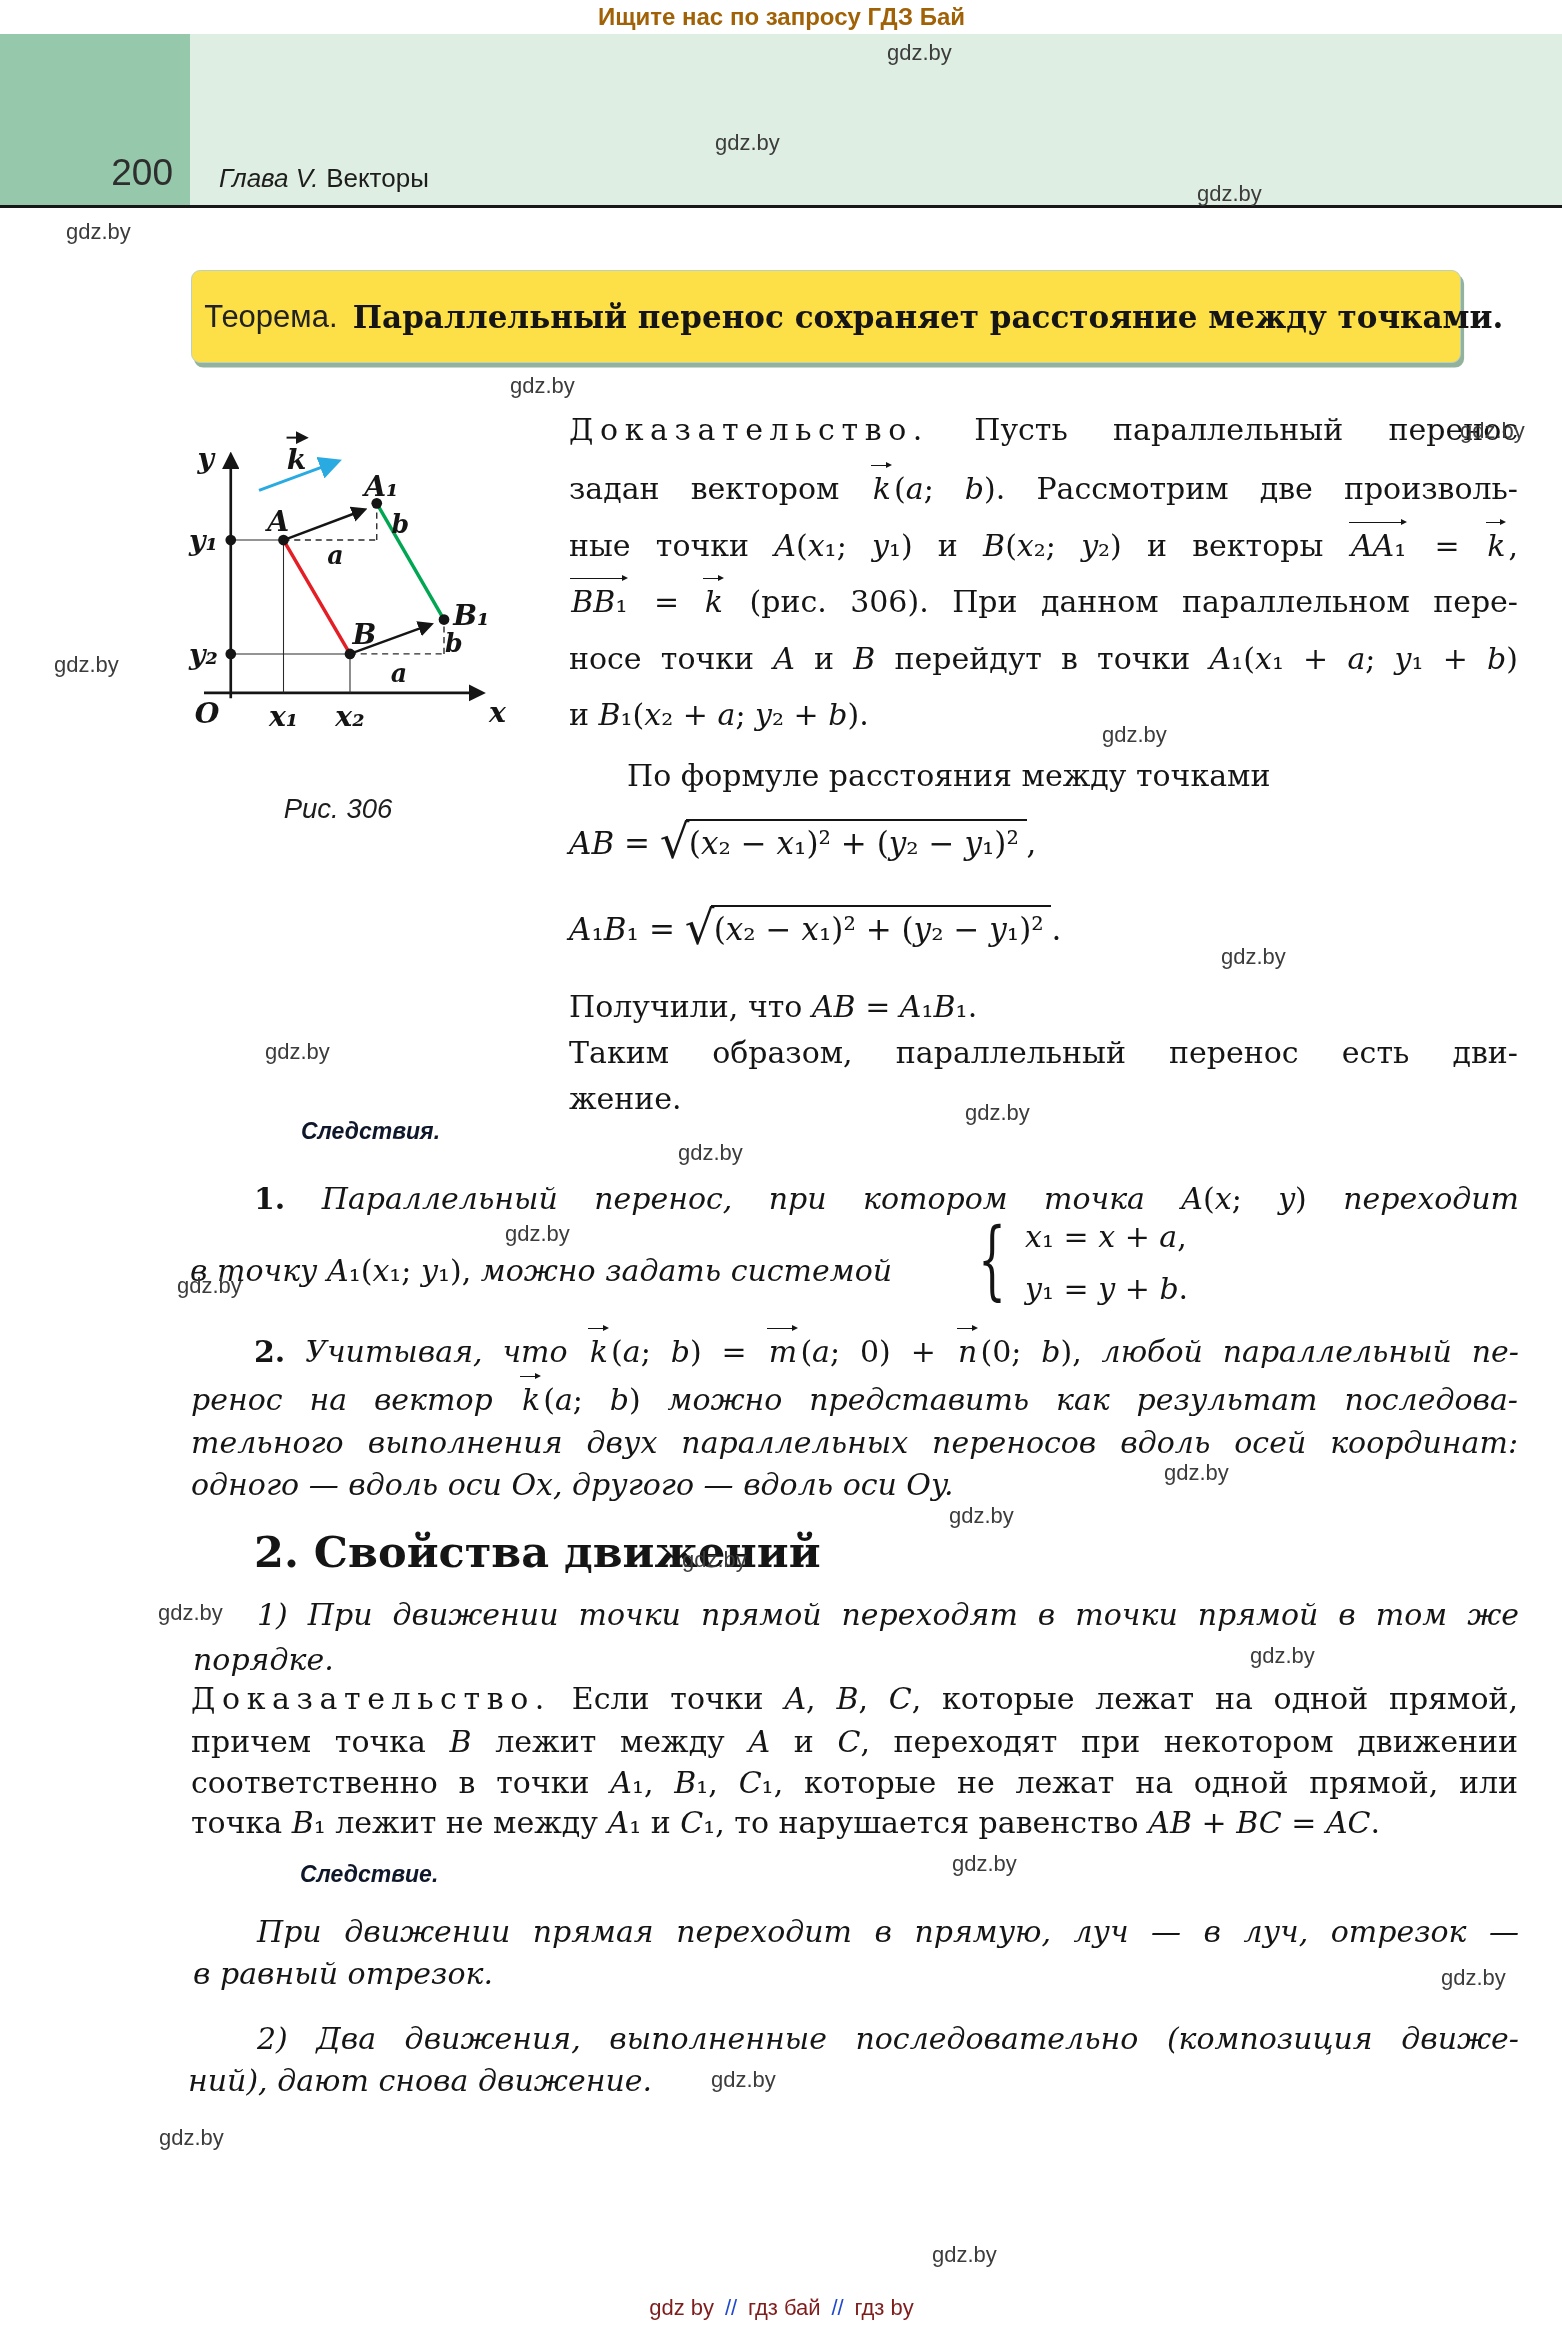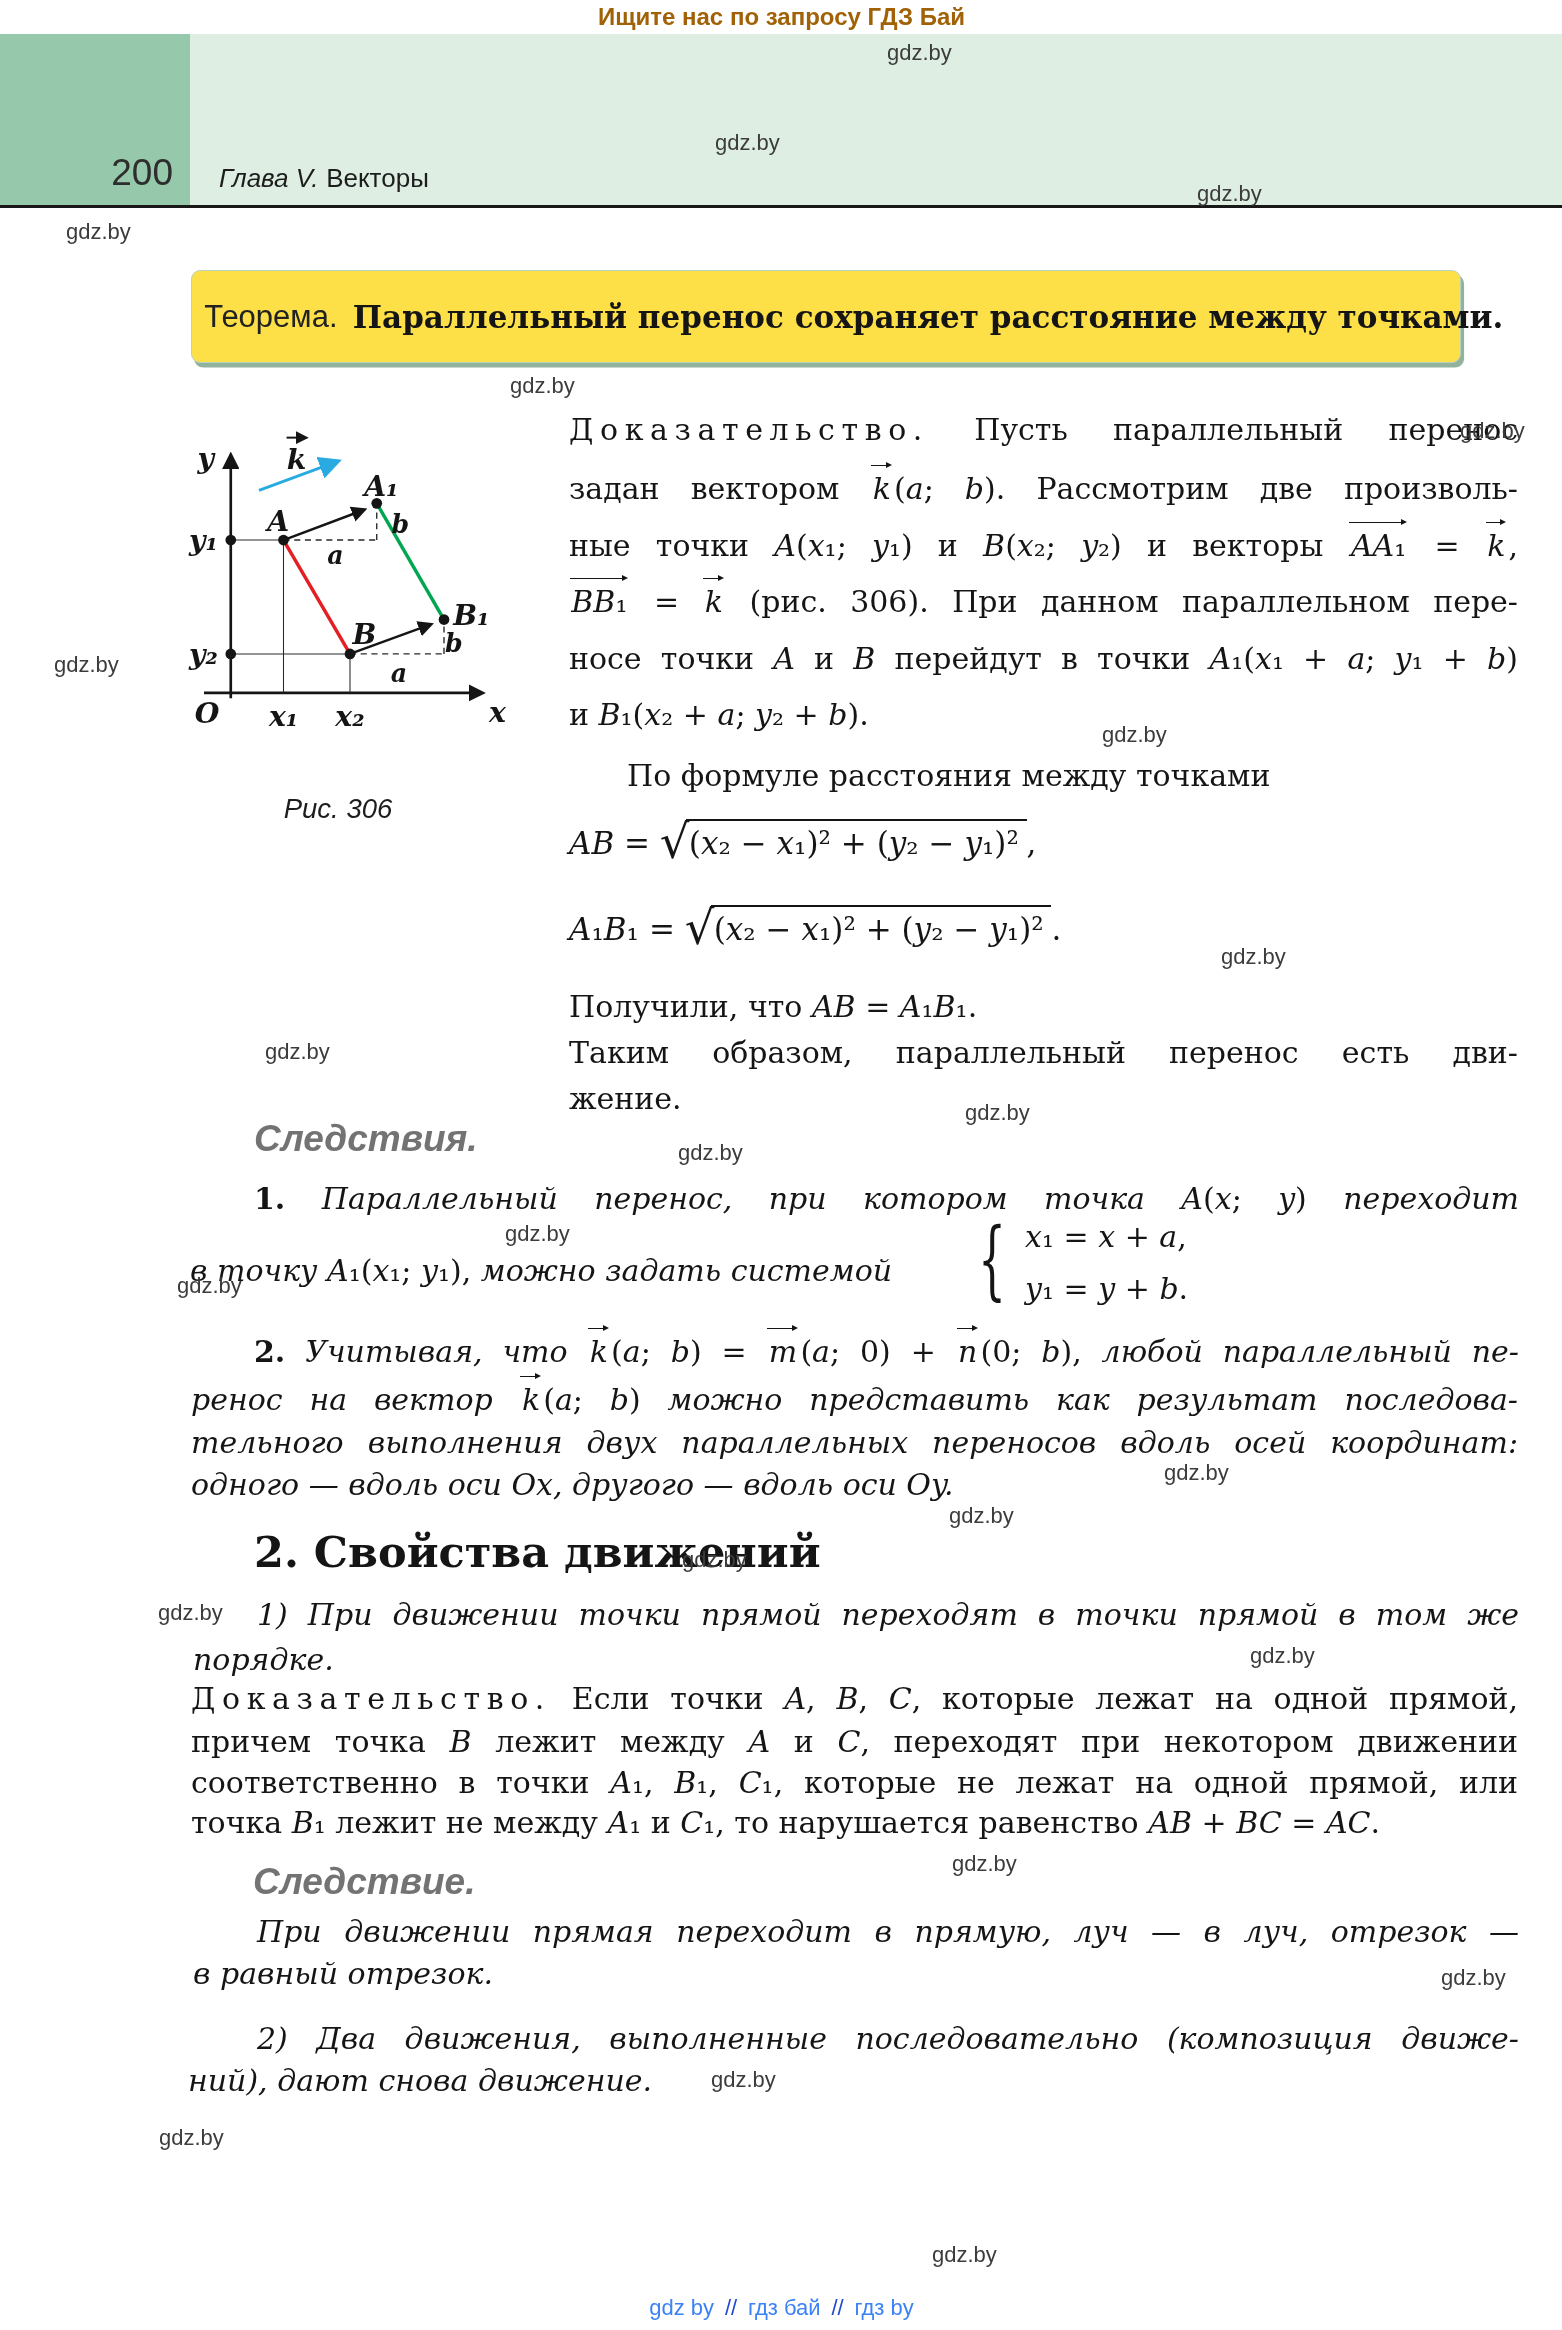--- a/index.html
+++ b/index.html
@@ -22,37 +22,37 @@
         white-space:nowrap;}
   .th-label{font-family:"Liberation Sans",sans-serif;font-size:31px;color:#222;margin-right:15.3px;}
   .th-text{font-size:31px;font-weight:bold;}
   .fig{position:absolute;left:138px;top:417px;}
   .fl{font-family:"DejaVu Serif",serif;font-weight:bold;font-style:italic;font-size:37px;fill:#151515;}
   .fls{font-size:33px;}
   .dash{stroke:#2a2a2a;stroke-width:1.8;stroke-dasharray:8 6;fill:none;}
   .fig-caption{position:absolute;left:269px;top:793px;width:138px;text-align:center;
         font-family:"Liberation Sans",sans-serif;font-style:italic;font-size:27.5px;color:#1d1d1d;}
   .h-blue{position:absolute;font-family:"Liberation Sans",sans-serif;font-style:italic;
-        font-weight:bold;font-size:37px;color:#737373;}
+        font-weight:bold;font-size:23px;color:#0f172a;margin-left:47px;}
   .h-bold{position:absolute;font-size:43px;font-weight:bold;color:#151515;}
   .tl{position:absolute;font-size:30px;line-height:1.25;white-space:nowrap;color:#151515;}
   .tl.j{white-space:normal;text-align:justify;text-align-last:justify;}
   .tl.fm{font-size:31px;}
   .tl.brace{font-size:49px;font-weight:400;transform:scale(0.9,1.75);transform-origin:top left;}
   .ls{letter-spacing:.22em;}
   .vec{display:inline-block;position:relative;padding:1.5px 3.1px 0 2.3px;}
   .vec::before{content:"";position:absolute;left:0.8px;right:6.1px;top:-3.1px;border-top:1.7px solid #151515;}
   .vec::after{content:"";position:absolute;right:-0.8px;top:-6.1px;width:0;height:0;
         border:3.4px solid transparent;border-left:6.9px solid #151515;}
   .rad{display:inline-block;border-top:2px solid #151515;padding:3.1px 7.7px 0 3.1px;}
   .sq{display:inline-block;font-size:1.5em;font-weight:400;transform:translateY(3.8px);margin-right:-3.8px;}
   .wm{position:absolute;font-family:"Liberation Sans",sans-serif;font-size:22px;color:#3c3c3c;}
   .footer{position:absolute;top:2295px;left:0;width:100%;text-align:center;
         font-family:"Liberation Sans",sans-serif;font-size:22px;color:#2149cc;}
-  .footer a{color:#3b82f6;text-decoration:none;margin:0 7.7px;cursor:pointer;}
+  .footer a{color:#7f1d1d;text-decoration:none;margin:0 7.7px;cursor:pointer;}
   .footer .sep{margin:0 3.1px;}
 </style>
 </head>
 <body>
 
 <div class="page">
 
   <div class="topbar">Ищите нас по запросу ГДЗ Бай</div>
 
   <div class="band">

